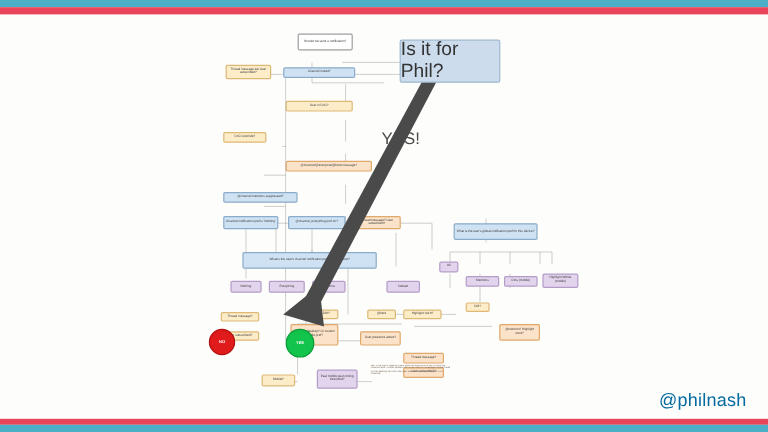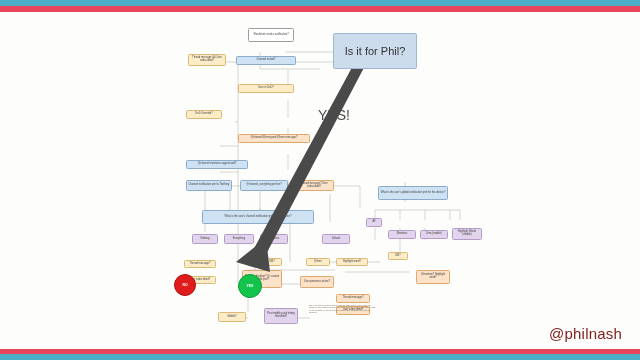--- a/index.html
+++ b/index.html
@@ -11,21 +11,21 @@
   }
   .slide{position:absolute;inset:0;background:#fdfdfb;}
   .bar{position:absolute;left:0;width:640px;}
   .bar-top-teal{top:0;height:6px;background:#4bafc8;}
   .bar-top-red{top:6px;height:6px;background:#e8445a;}
   .bar-bot-red{bottom:6px;height:5px;background:#e8445a;}
   .bar-bot-teal{bottom:0;height:6px;background:#4bafc8;}
 
   .handle{
     position:absolute;right:18px;bottom:18px;
-    color:#7f1d1d;font-size:15px;letter-spacing:.2px;
+    color:#0369a1;font-size:15px;letter-spacing:.2px;
   }
 
   
   .chart{position:absolute;left:160px;top:22px;width:330px;height:310px;}
   .chart svg{position:absolute;left:0;top:0;}
 
   .node{
     position:absolute;
     box-sizing:border-box;
     display:flex;align-items:center;justify-content:center;
@@ -51,21 +51,21 @@
     font-size:3.4px;font-weight:bold;color:#fff;
   }
   .t-no{background:#e01b1b;border:1px solid #b01010;}
   .t-yes{background:#12c44b;border:1px solid #0a9a38;}
 
   
   .callout{
     position:absolute;left:333px;top:33px;width:82px;height:34px;
     background:#ccdcec;border:1px solid #9fb8cf;border-radius:2px;
     display:flex;align-items:center;justify-content:center;
-    font-size:11px;color:#333;
+    font-size:16px;color:#333;
   }
   .yes-label{
     position:absolute;left:318px;top:107px;
     font-size:14px;color:#4a4a4a;font-weight:normal;
   }
   .big-arrow{position:absolute;left:170px;top:60px;width:200px;height:230px;pointer-events:none;}
 </style>
 </head>
 <body>
 

